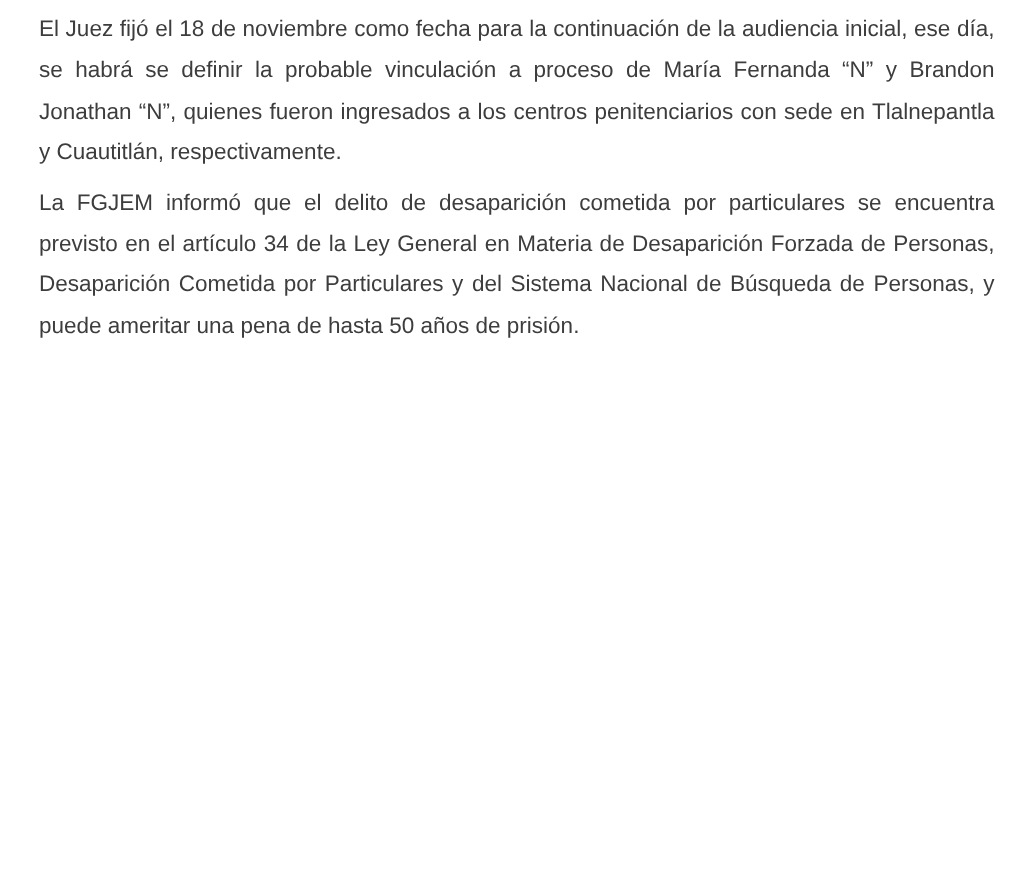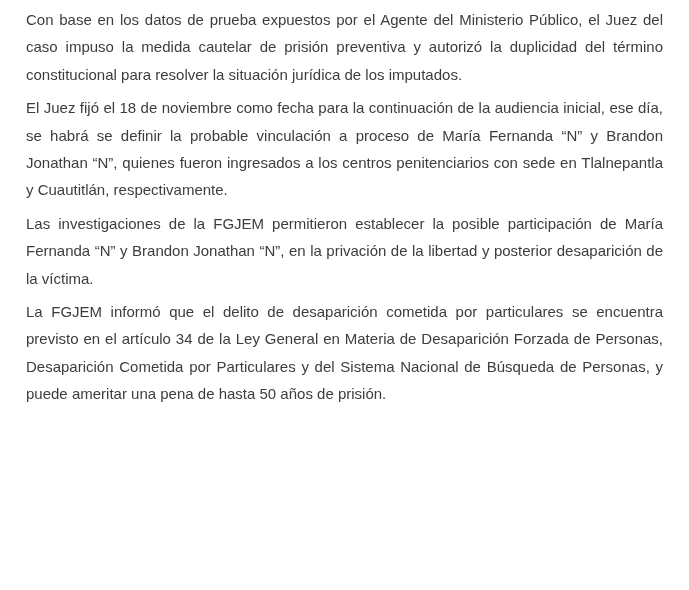--- a/index.html
+++ b/index.html
@@ -23,17 +23,15 @@
   }
   .article p {
     margin: 0 0 6px 0;
     text-align: justify;
   }
 </style>
 </head>
 <body>
 
 <div class="article">
-  <p>Con base en los datos de prueba expuestos por el Agente del Ministerio Público, el Juez del caso impuso la medida cautelar de prisión preventiva y autorizó la duplicidad del término constitucional para resolver la situación jurídica de los imputados.</p>
   <p>El Juez fijó el 18 de noviembre como fecha para la continuación de la audiencia inicial, ese día, se habrá se definir la probable vinculación a proceso de María Fernanda “N” y Brandon Jonathan “N”, quienes fueron ingresados a los centros penitenciarios con sede en Tlalnepantla y Cuautitlán, respectivamente.</p>
-  <p>Las investigaciones de la FGJEM permitieron establecer la posible participación de María Fernanda “N” y Brandon Jonathan “N”, en la privación de la libertad y posterior desaparición de la víctima.</p>
   <p>La FGJEM informó que el delito de desaparición cometida por particulares se encuentra previsto en el artículo 34 de la Ley General en Materia de Desaparición Forzada de Personas, Desaparición Cometida por Particulares y del Sistema Nacional de Búsqueda de Personas, y puede ameritar una pena de hasta 50 años de prisión.</p>
 </div>
 
 </body></html>

